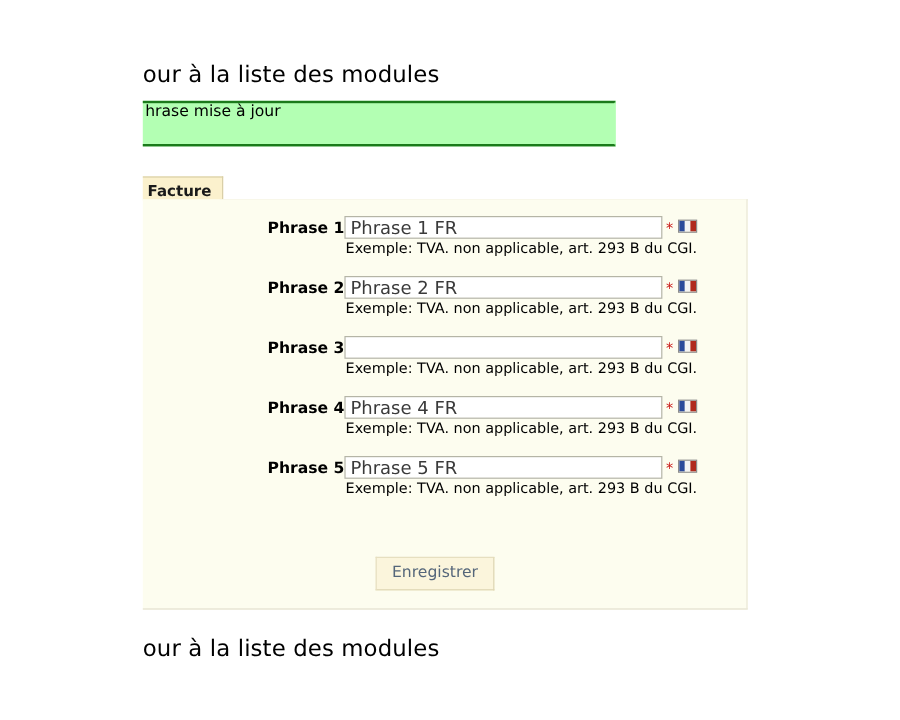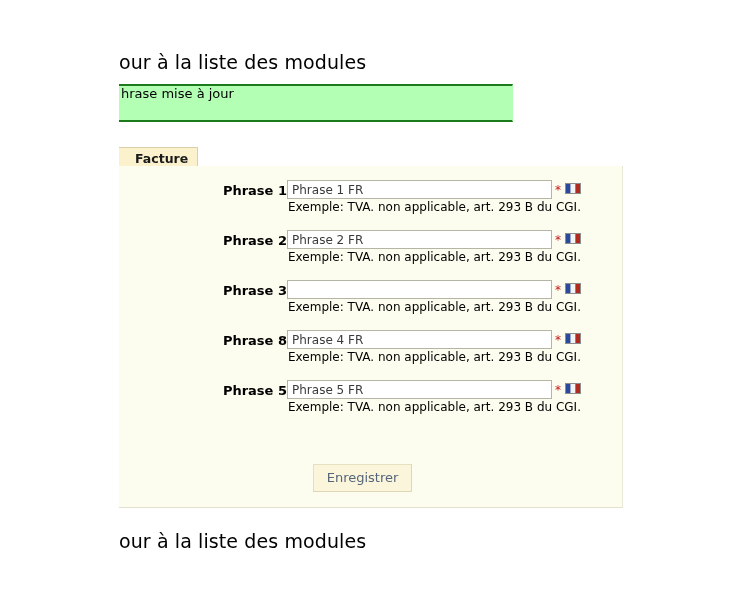--- a/index.html
+++ b/index.html
@@ -66,21 +66,21 @@
     left: 0;
     top: 147px;
     width: 504px;
     height: 20px;
   }
   .tab {
     position: absolute;
     left: 0;
     top: 0;
     height: 20px;
-    padding: 2px 9px 0 16px;
+    padding: 2px 9px 0 4px;
     box-sizing: border-box;
     background: #fbf1cd;
     border-top: 1px solid #d9cfa8;
     border-right: 1px solid #d9cfa8;
     font-size: 12.5px;
     font-weight: bold;
     color: #1a1a1a;
     line-height: 17px;
     white-space: nowrap;
   }
@@ -127,21 +127,21 @@
   .row-input {
     position: absolute;
     left: 168px;
     top: 0;
     width: 265px;
     height: 19px;
     box-sizing: border-box;
     border: 1px solid #b5b5a6;
     background: #ffffff;
     font-family: "DejaVu Sans", "Liberation Sans", sans-serif;
-    font-size: 12px;
+    font-size: 15px;
     color: #3a3a3a;
     padding: 1px 4px;
     outline: none;
   }
   .row-star {
     position: absolute;
     left: 436px;
     top: 3px;
     font-size: 12px;
     color: #c81414;
@@ -237,21 +237,21 @@
       <span class="row-star">*</span>
       <svg class="flag" viewBox="0 0 3 2" preserveAspectRatio="none">
         <rect x="0" y="0" width="1" height="2" fill="#2b4a9b"></rect>
         <rect x="1" y="0" width="1" height="2" fill="#f4f4f4"></rect>
         <rect x="2" y="0" width="1" height="2" fill="#b02a1e"></rect>
       </svg>
       <span class="row-hint">Exemple: TVA. non applicable, art. 293 B du CGI.</span>
     </div>
 
     <div class="form-row" style="top:164px;">
-      <span class="row-label">Phrase 8</span>
+      <span class="row-label">Phrase 4</span>
       <input class="row-input" type="text" value="Phrase 4 FR" style="">
       <span class="row-star">*</span>
       <svg class="flag" viewBox="0 0 3 2" preserveAspectRatio="none">
         <rect x="0" y="0" width="1" height="2" fill="#2b4a9b"></rect>
         <rect x="1" y="0" width="1" height="2" fill="#f4f4f4"></rect>
         <rect x="2" y="0" width="1" height="2" fill="#b02a1e"></rect>
       </svg>
       <span class="row-hint">Exemple: TVA. non applicable, art. 293 B du CGI.</span>
     </div>
 

